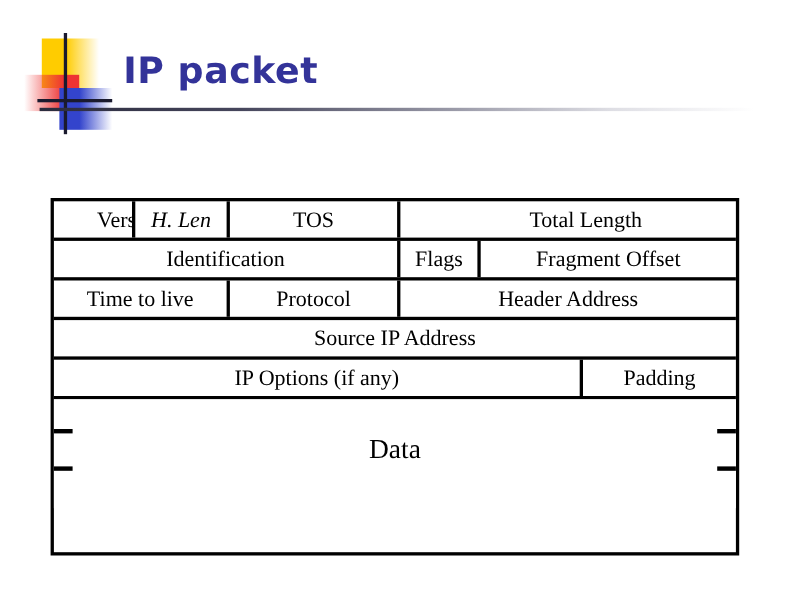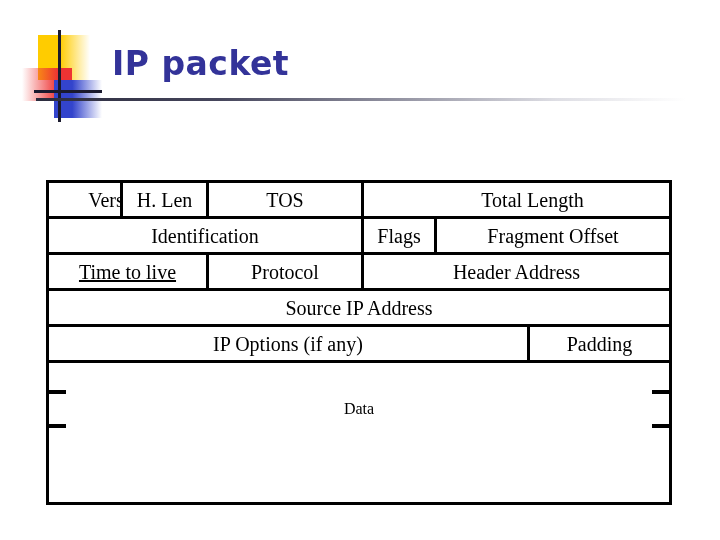--- a/index.html
+++ b/index.html
@@ -134,21 +134,21 @@
 
   .h36 { height: 36px; }
 
   
   #data-region {
     position: relative;
     height: 99px;
     display: flex;
     align-items: center;
     justify-content: center;
-    font-size: 16px;
+    font-size: 25px;
     color: #000000;
     background: #ffffff;
   }
   .tick {
     position: absolute;
     width: 17px;
     height: 4px;
     background: #000000;
   }
   .tick.l1 { left: 0px;  top: 27px; }
@@ -176,31 +176,31 @@
 
   <div id="slide-title">IP packet</div>
 
   <div id="title-rule"></div>
 </div>
 
 <div id="packet-diagram">
   <div id="diagram-rows">
       <div class="pkt-row h36">
         <div class="pkt-cell" style="width: 74px; flex: 0 0 74px; padding-left: 43px;">Vers</div>
-        <div class="pkt-cell" style="width: 86px; flex: 0 0 86px;">H. Len</div>
+        <div class="pkt-cell" style="width: 86px; flex: 0 0 86px; font-style: italic;">H. Len</div>
         <div class="pkt-cell" style="width: 155px; flex: 0 0 155px;">TOS</div>
         <div class="pkt-cell nodiv" style="width: 305px; flex: 0 0 305px; margin-left: 16px;">Total Length</div>
       </div>
       <div class="pkt-row h36">
         <div class="pkt-cell" style="width: 315px; flex: 0 0 315px; font-family: Liberation Serif, serif;">Identification</div>
         <div class="pkt-cell" style="width: 73px; flex: 0 0 73px;">Flags</div>
         <div class="pkt-cell nodiv" style="width: 232px; flex: 0 0 232px;">Fragment Offset</div>
       </div>
       <div class="pkt-row h36">
-        <div class="pkt-cell" style="width: 160px; flex: 0 0 160px; text-decoration: underline;">Time to live</div>
+        <div class="pkt-cell" style="width: 160px; flex: 0 0 160px;">Time to live</div>
         <div class="pkt-cell" style="width: 155px; flex: 0 0 155px;">Protocol</div>
         <div class="pkt-cell nodiv" style="width: 305px; flex: 0 0 305px;">Header Address</div>
       </div>
       <div class="pkt-row h36">
         <div class="pkt-cell nodiv" style="width: 620px; flex: 0 0 620px;">Source IP Address</div>
       </div>
       <div class="pkt-row h36">
         <div class="pkt-cell" style="width: 481px; flex: 0 0 481px;">IP Options (if any)</div>
         <div class="pkt-cell nodiv" style="width: 139px; flex: 0 0 139px;">Padding</div>
       </div>

